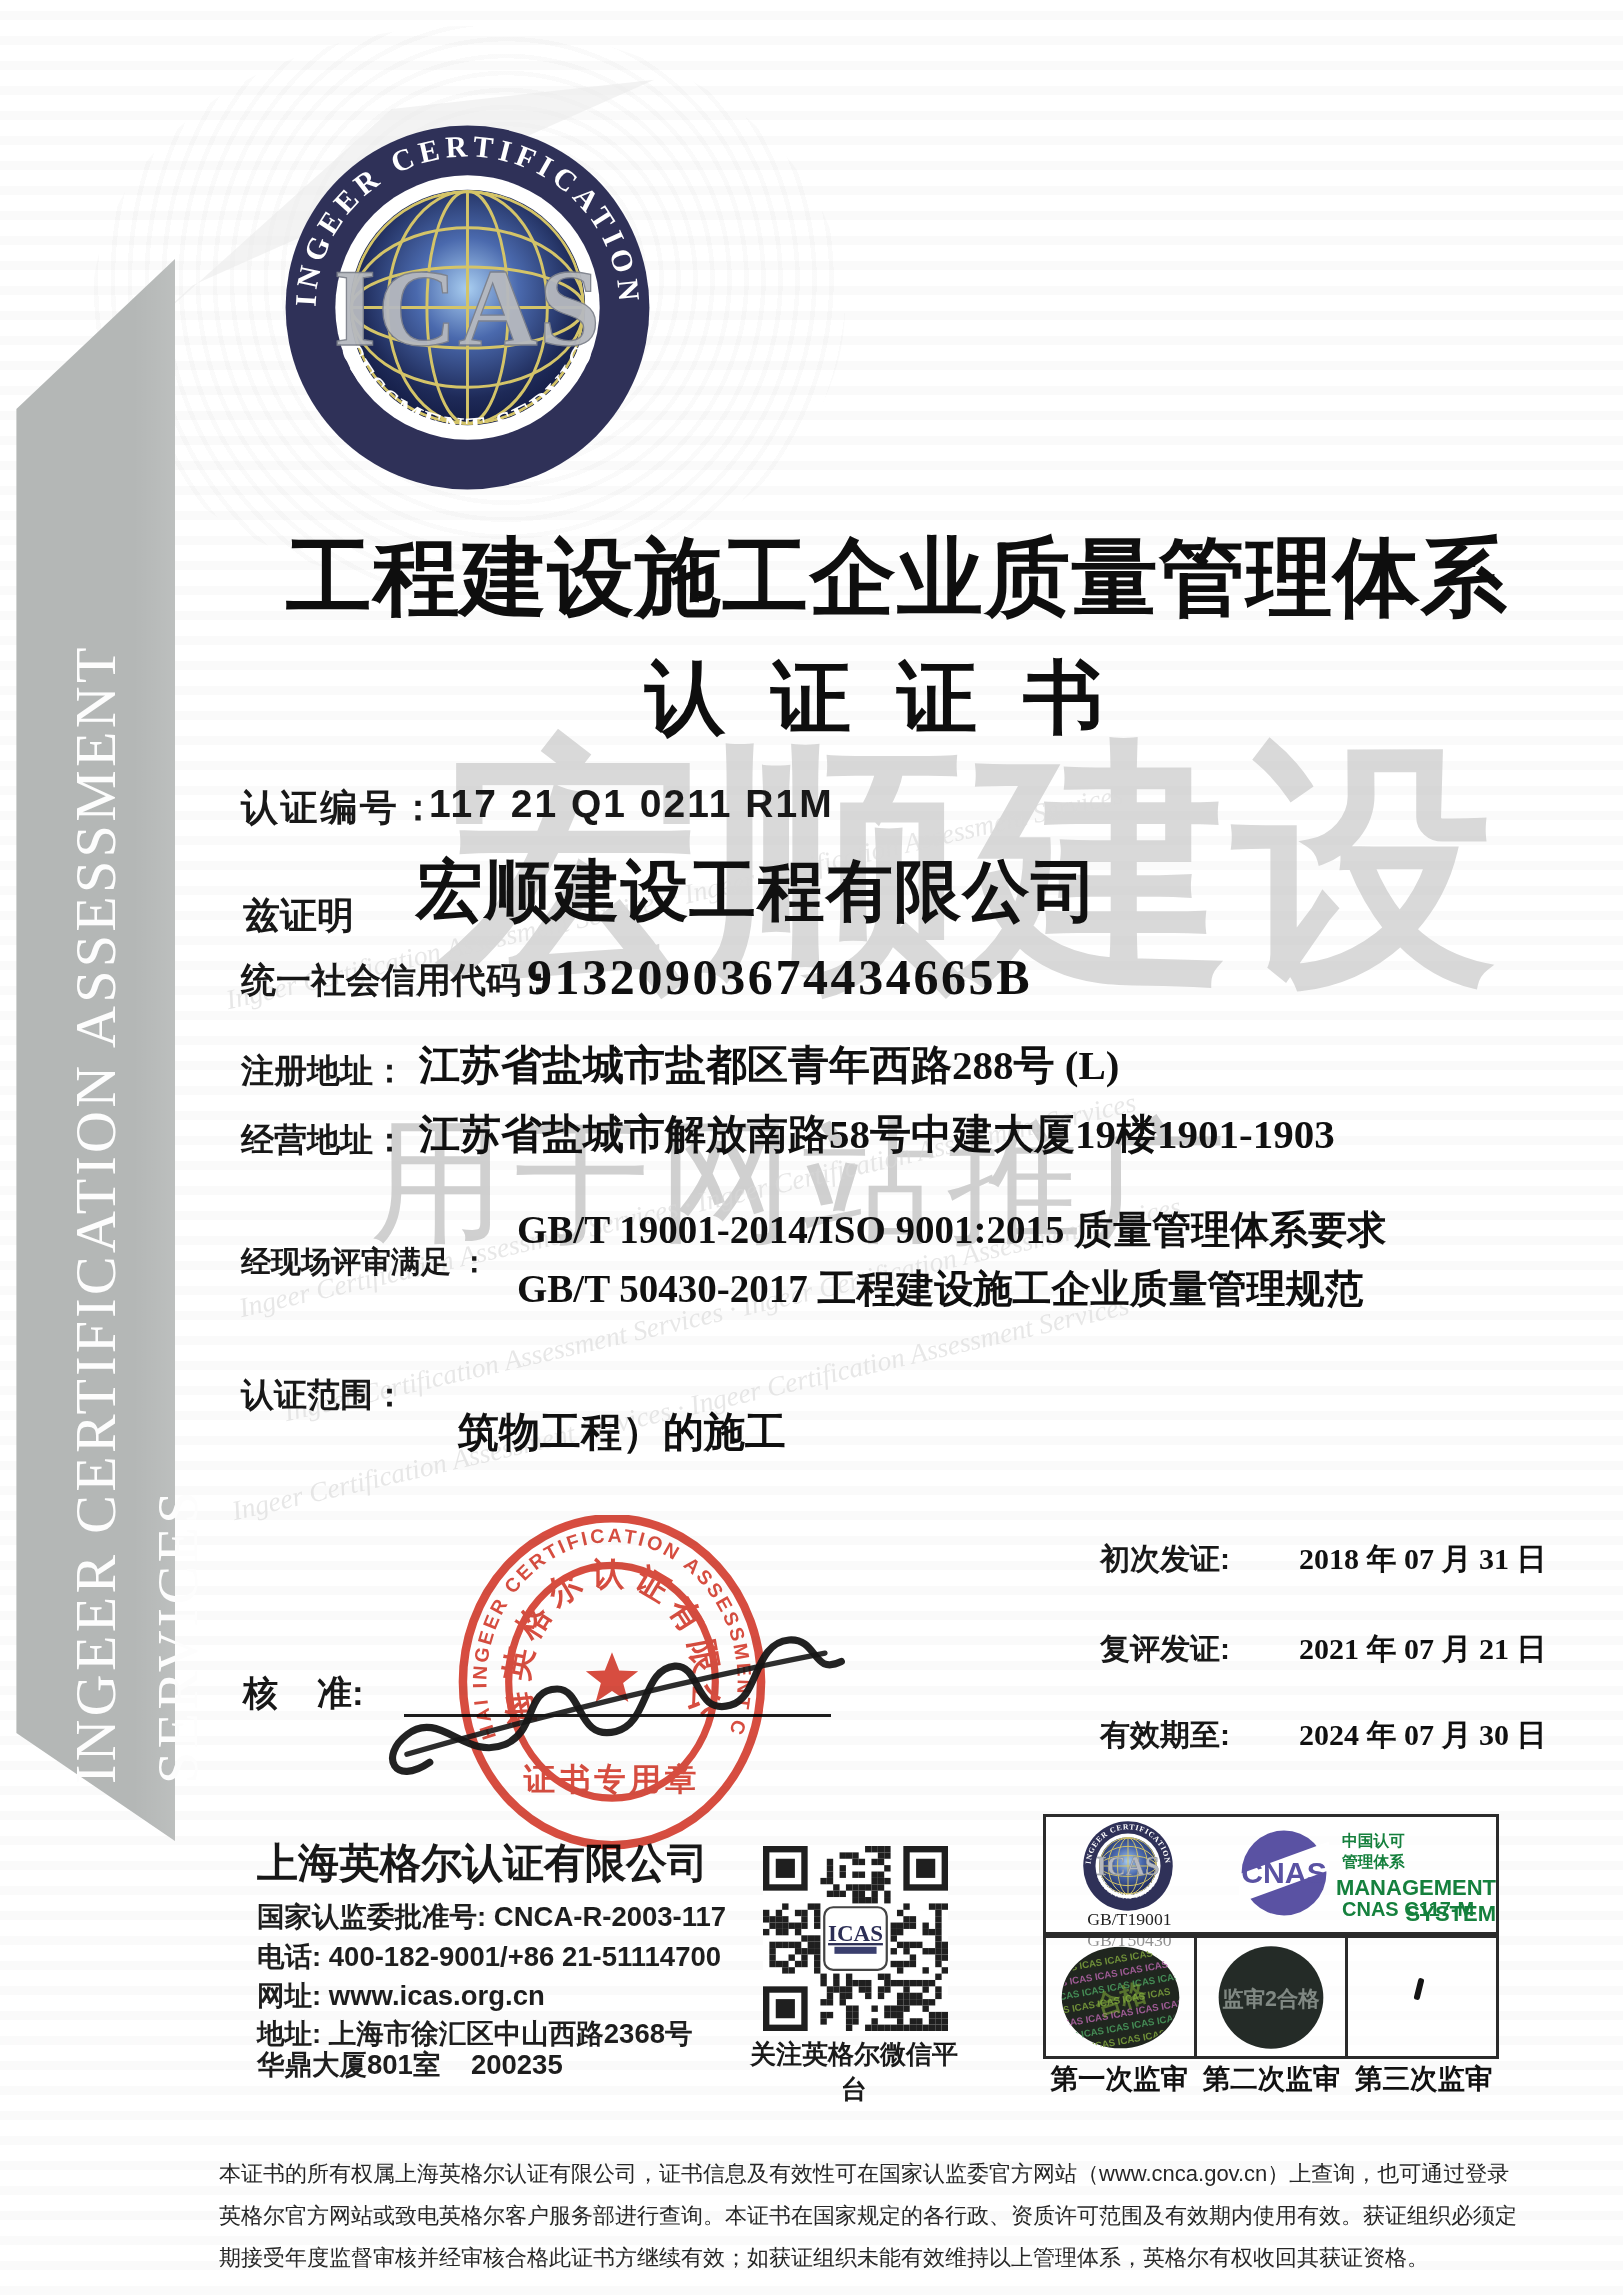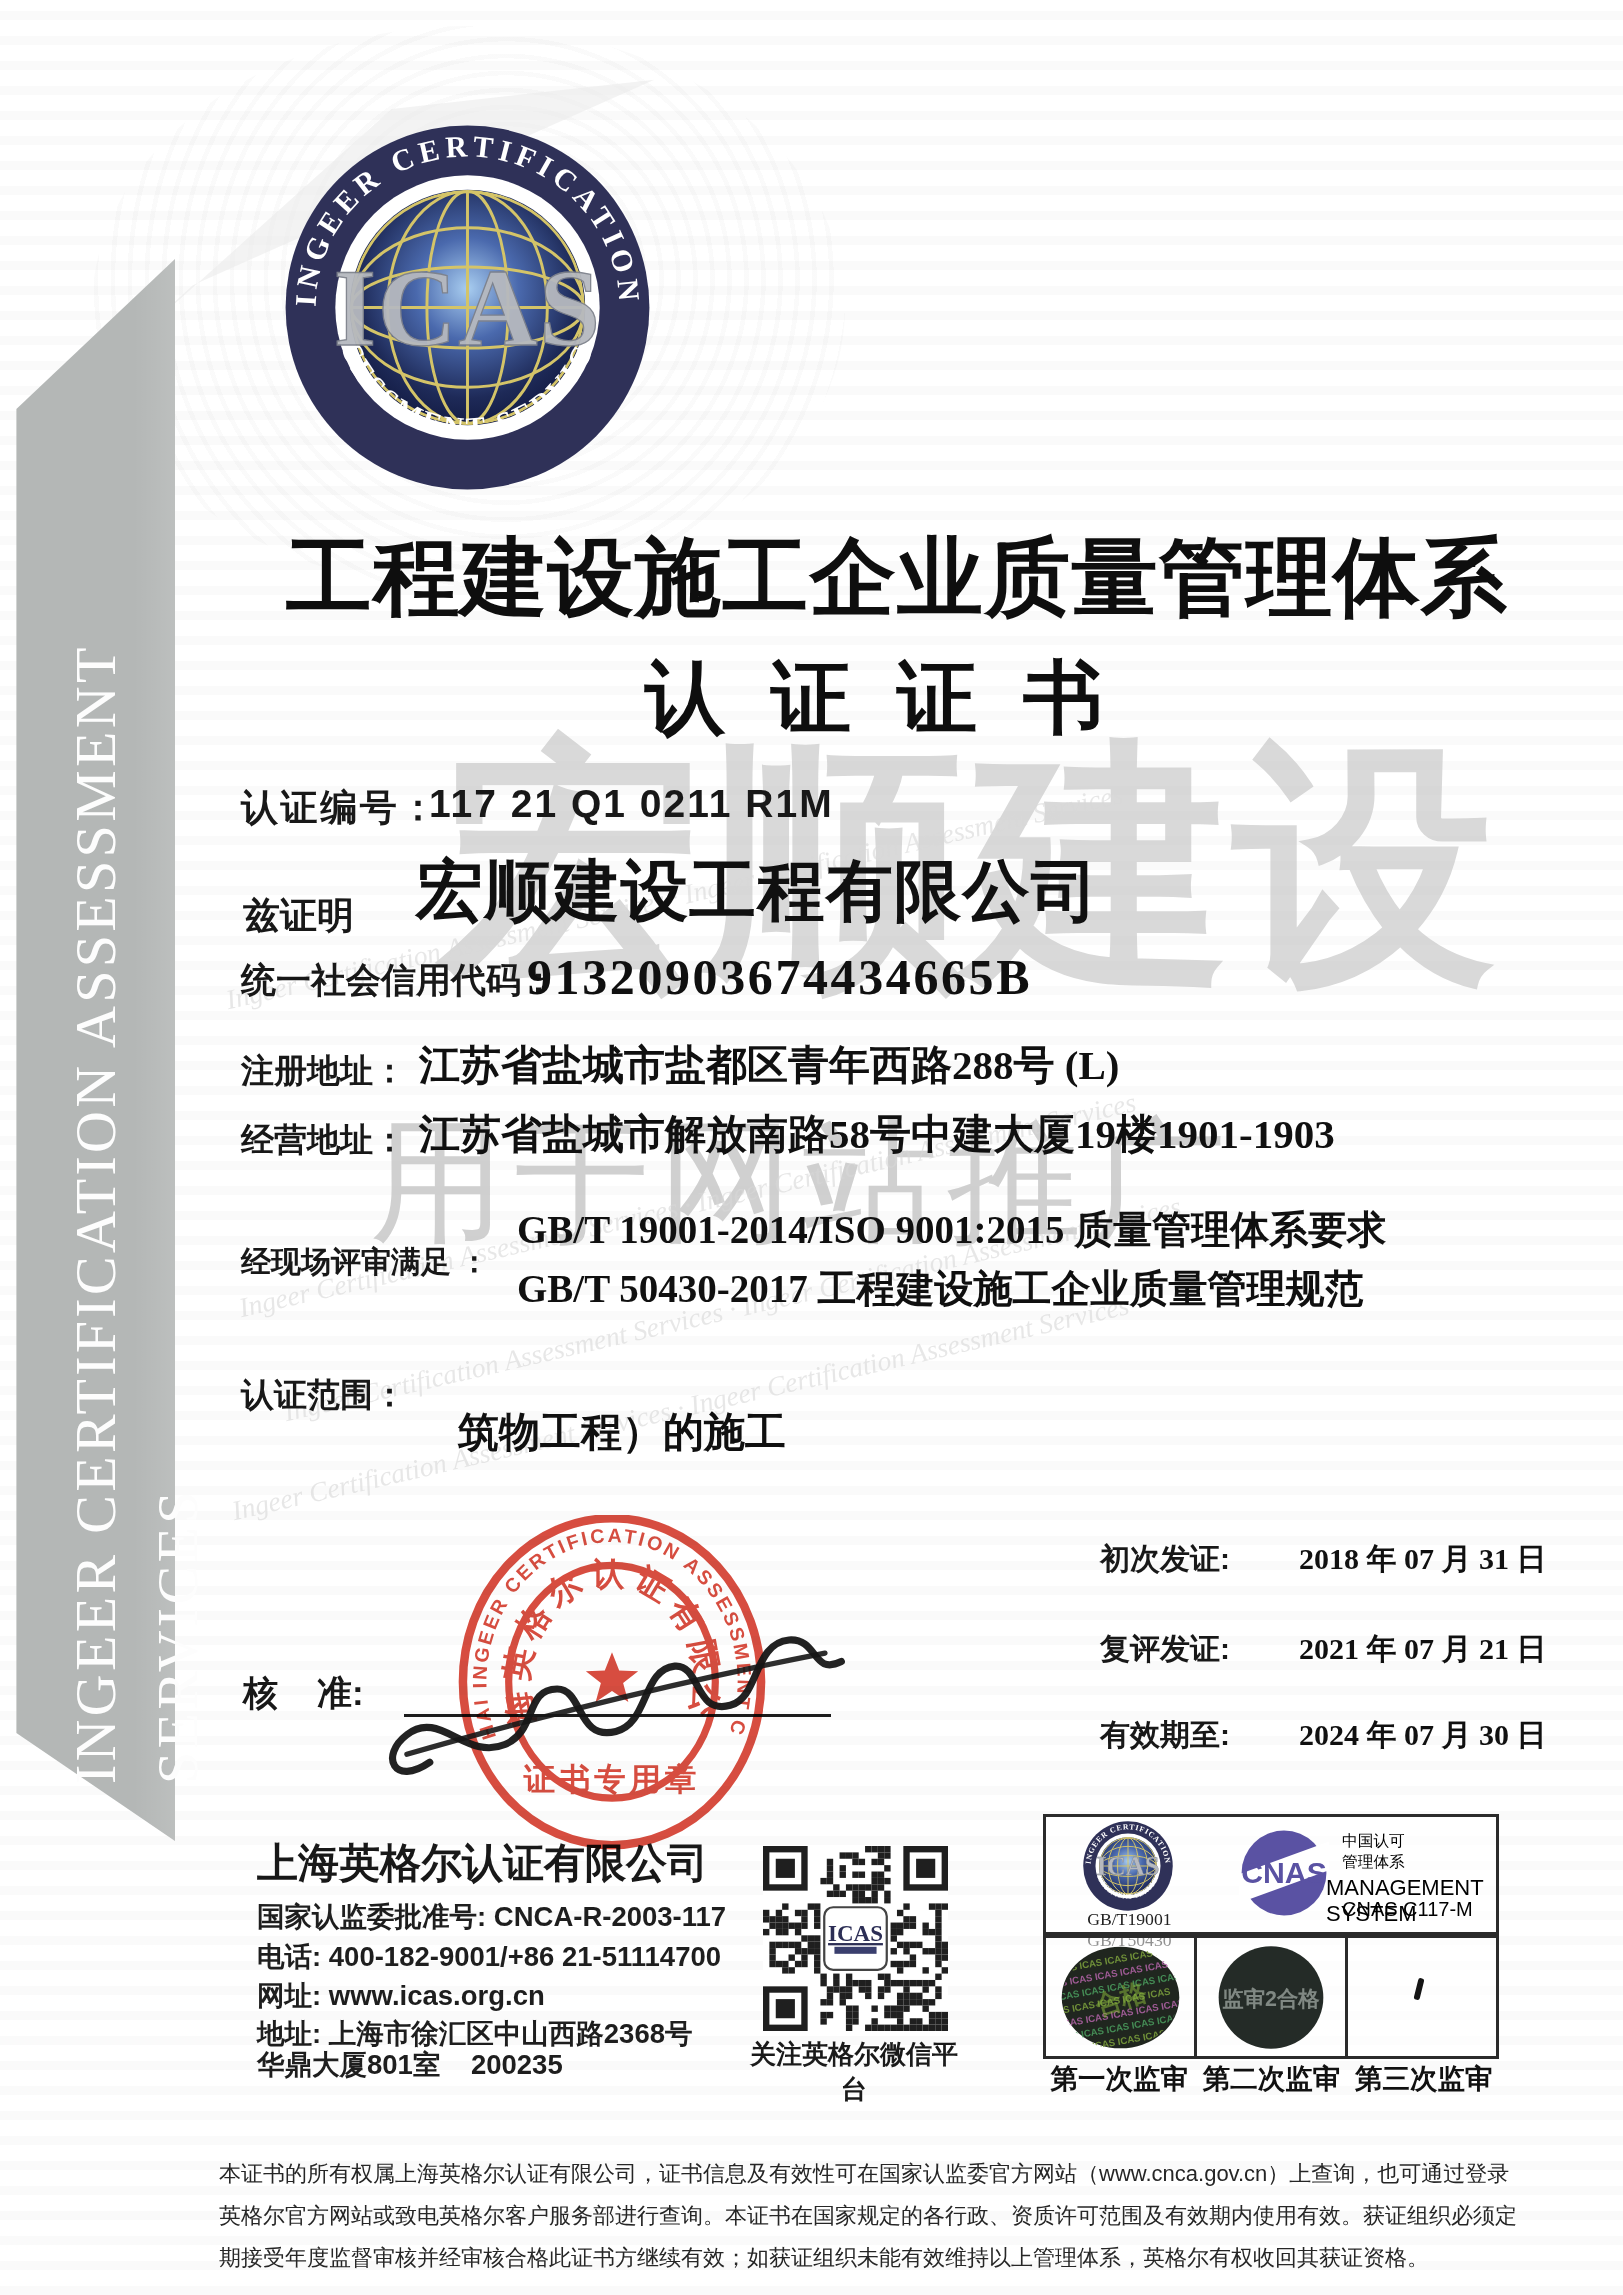--- a/index.html
+++ b/index.html
@@ -37,21 +37,21 @@
   .title2{left:223px;top:645px;width:1348px;text-align:center;font-size:80px;font-weight:900;
     letter-spacing:46px;color:#0e0e0e;z-index:3;}
   .lab{font-weight:bold;color:#181818;z-index:3;font-family:"Liberation Sans",sans-serif;}
   .val{font-weight:bold;color:#101010;z-index:3;font-family:"Liberation Serif",serif;}
   .sig-line{left:404px;top:1714px;width:427px;height:2.6px;background:#1b1b1b;z-index:3;}
   .stamp{left:458px;top:1515px;z-index:4;opacity:.92;mix-blend-mode:multiply;}
   .signature{left:367px;top:1591px;z-index:5;}
   .issuer-line{font-size:27.5px;color:#1e1e1e;z-index:3;font-weight:600;}
   .qr-caption{left:746px;top:2037px;width:216px;text-align:center;font-size:26px;color:#1a1a1a;z-index:3;font-weight:600;}
   .accr-box{left:1043px;top:1814px;width:450px;height:115px;border:3.9px solid #2b2b2b;z-index:3;background:rgba(255,255,255,.6);}
-  .cnas-txt{position:absolute;color:#000000;font-weight:400;}
+  .cnas-txt{position:absolute;color:#15803d;font-weight:700;text-align:right;}
   .surv-table{left:1043px;top:1935px;width:450px;height:118px;border:3.3px solid #2b2b2b;z-index:3;display:flex;background:rgba(255,255,255,.5);}
   .surv-cell{flex:1 1 0;position:relative;display:flex;align-items:center;justify-content:center;}
   .surv-cell.mid{border-left:3.3px solid #2b2b2b;border-right:3.3px solid #2b2b2b;}
   .surv-labels{left:1043px;top:2061px;width:457px;display:flex;z-index:3;}
   .surv-labels span{flex:1 1 0;text-align:center;font-size:27.5px;color:#111;font-weight:600;}
   .footer{left:219px;top:2153px;width:1316px;z-index:3;}
   .footer div{font-size:22px;line-height:42px;color:#262626;}
   .tick3{width:5.9px;height:22px;background:#151515;border-radius:2.6px;transform:rotate(14deg);position:absolute;left:46%;top:34%;}
 </style>
 </head>

